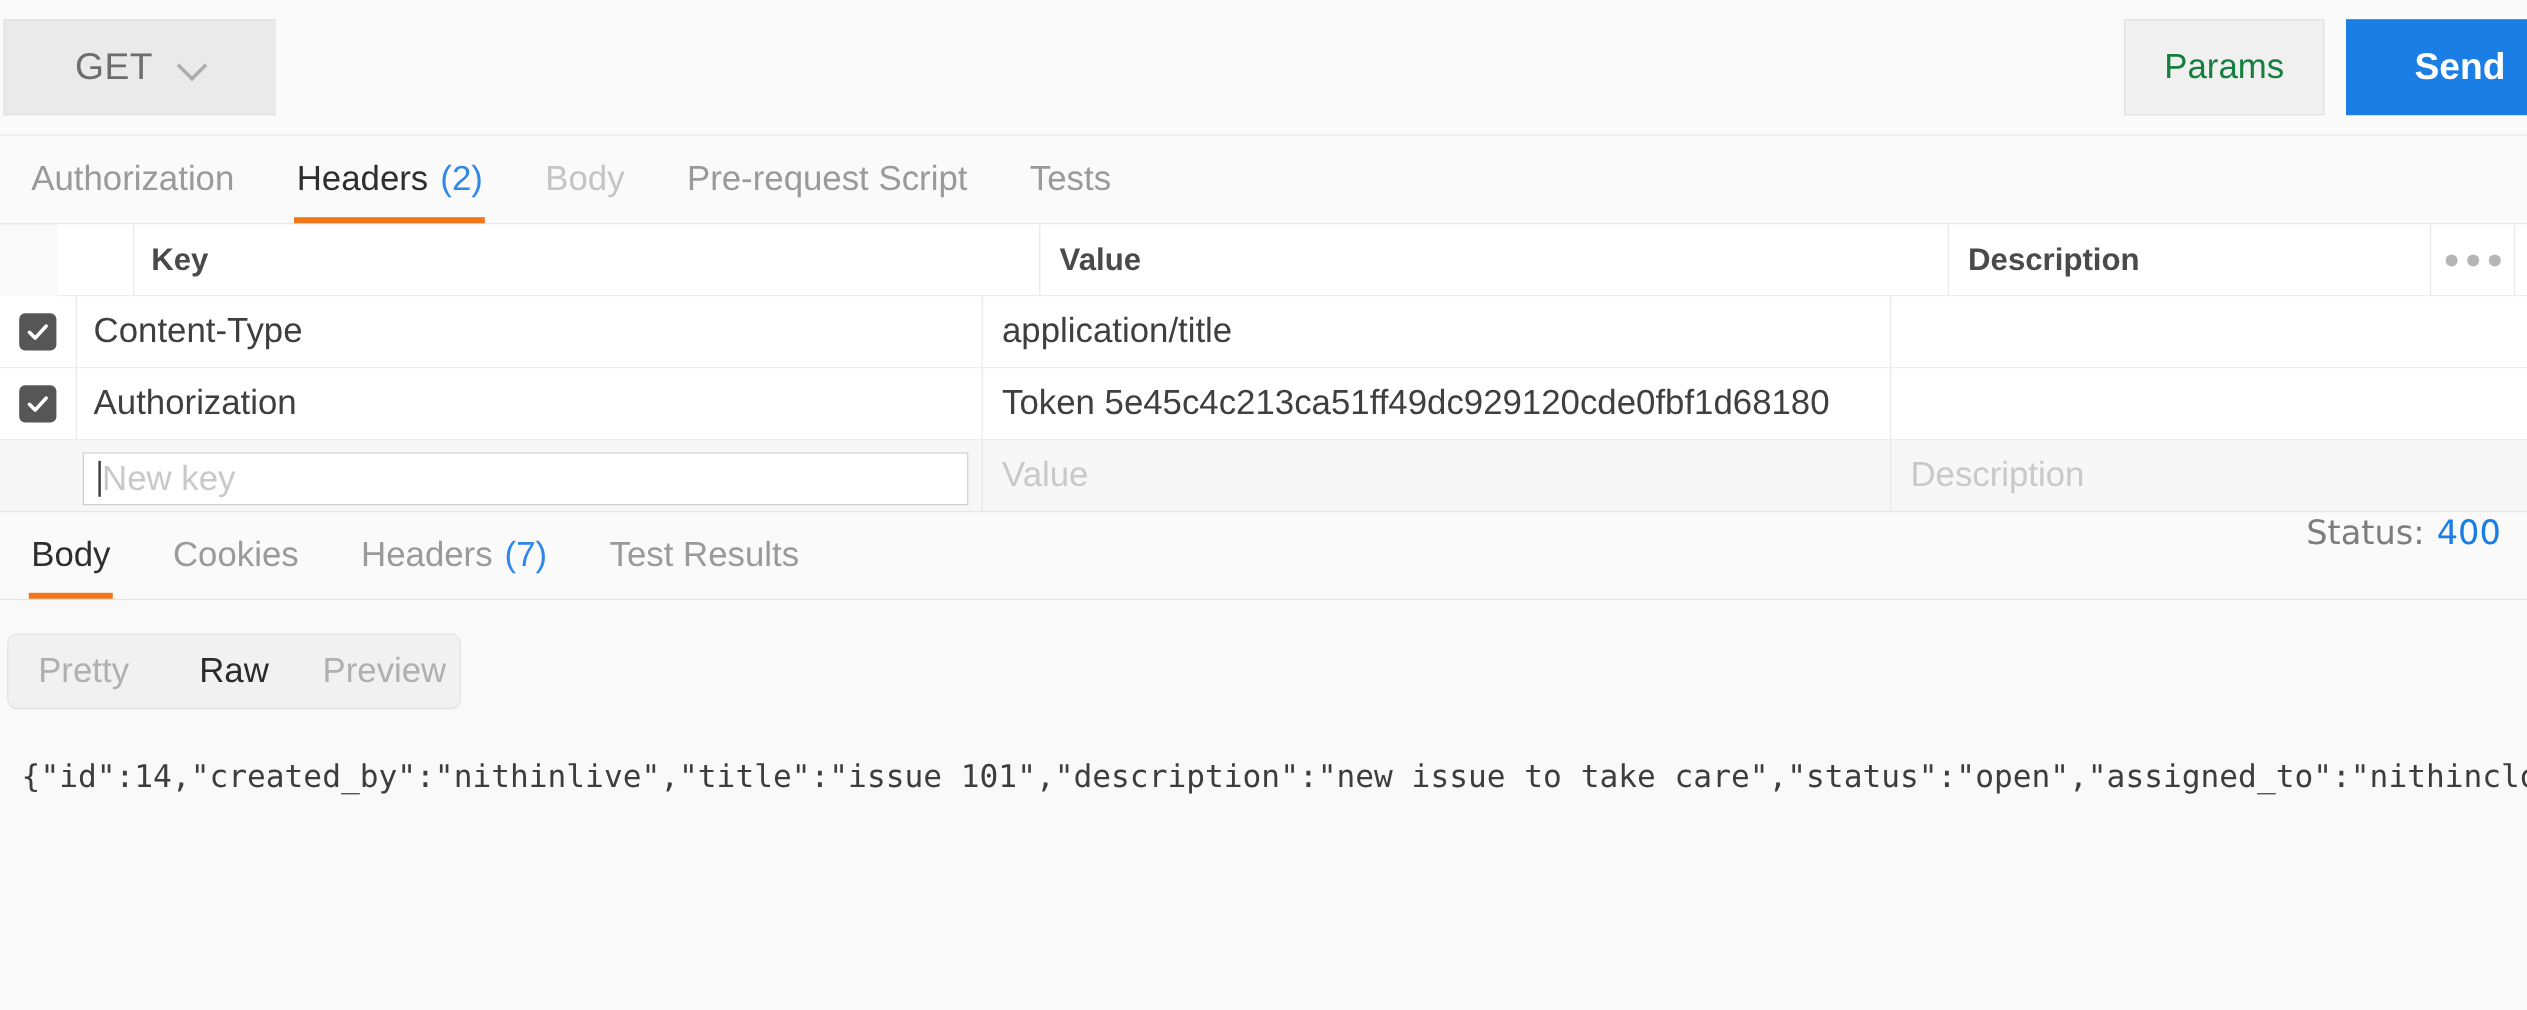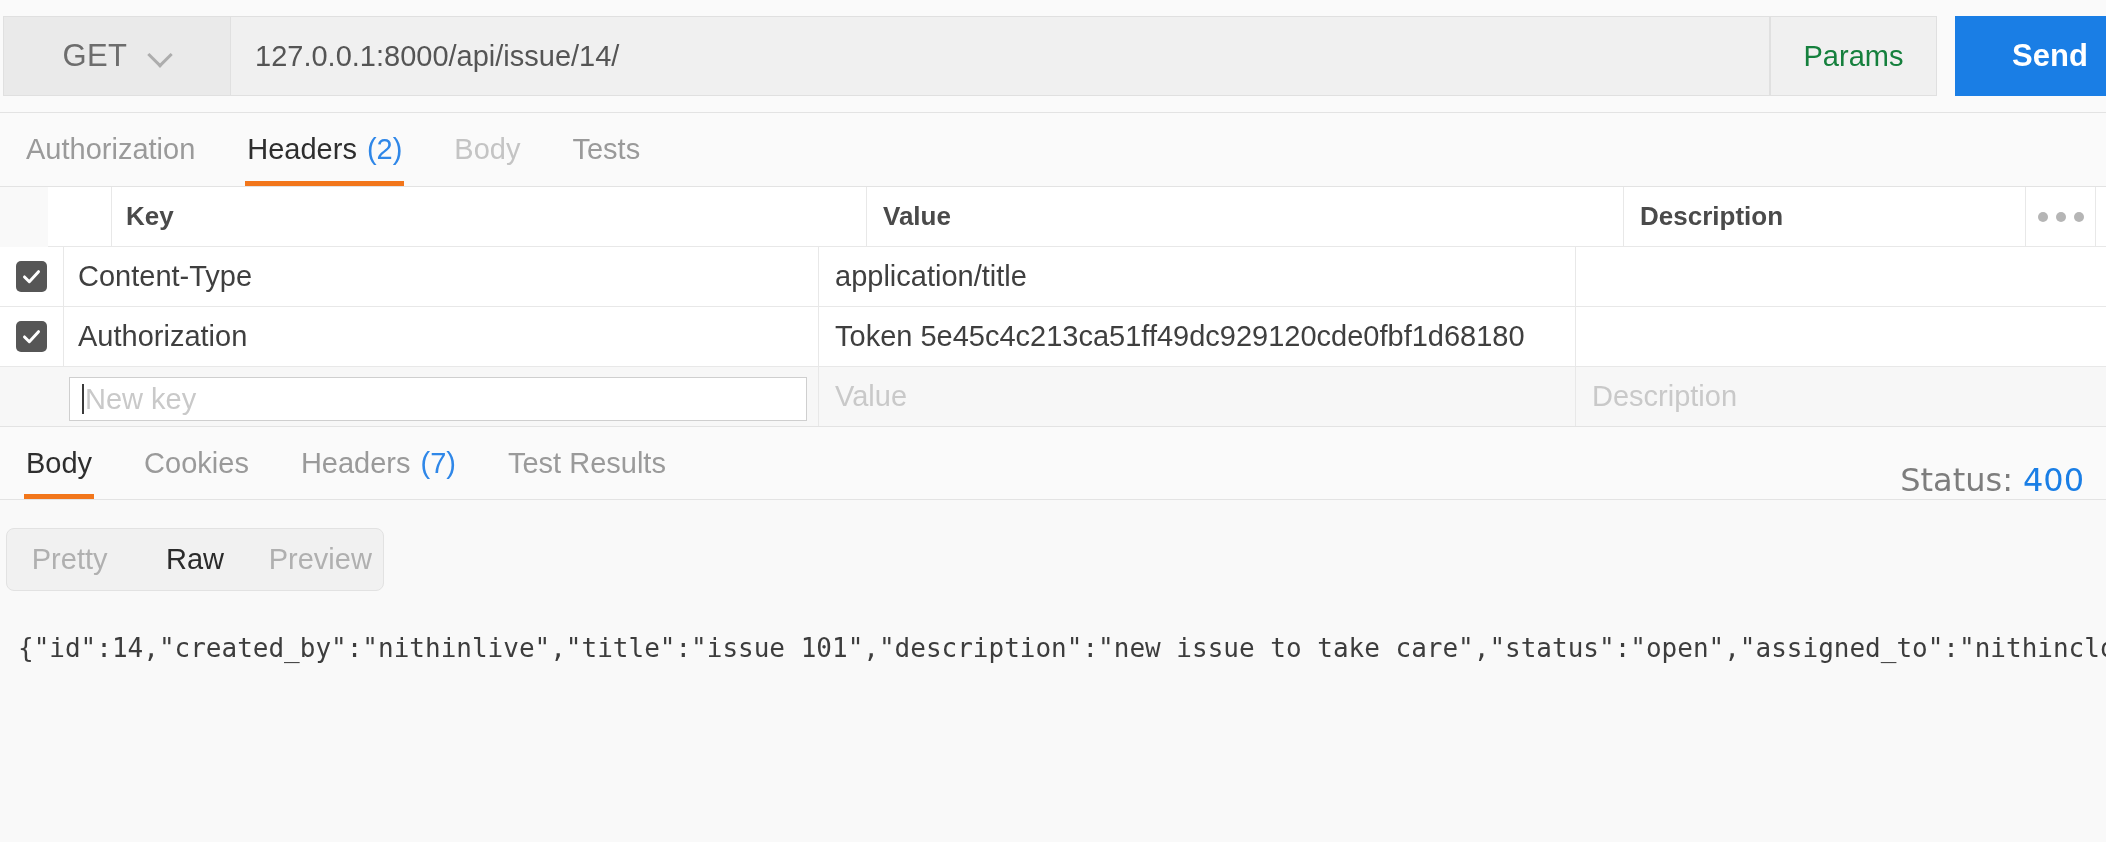--- a/index.html
+++ b/index.html
@@ -118,21 +118,21 @@
   }
 
   
   .resp-tabs {
     position: absolute; left: 0; top: 427px; width: 2106px; height: 73px;
     background: #fafafa; border-bottom: 1px solid #e3e3e3;
     display: flex; align-items: stretch;
   }
   .stat {
     position: absolute; right: 22px; top: 0; height: 100%;
-    display: flex; align-items: flex-end; font-size: 32px; color: #7d7d7d;
+    display: flex; align-items: flex-start; font-size: 28px; color: #7d7d7d;
     font-family: "DejaVu Sans", sans-serif;
   }
   .stat b { color: #1a7ee5; font-weight: normal; margin-left: 10px; }
 
   
   .fmt {
     position: absolute; left: 6px; top: 528px; width: 378px; height: 63px;
     background: #f1f1f1; border: 1px solid #e2e2e2; border-radius: 8px;
     display: flex; align-items: center;
   }
@@ -155,35 +155,37 @@
 </head>
 <body>
 
 <div class="app">
 
   <div class="urlbar">
     <div class="method-select">
       <span class="method-label">GET</span>
       <span class="chev"></span>
     </div>
-    <div class="url-field">127.0.0.1:8000/api/issue/14/</div>
     <div class="params-btn">Params</div>
     <div class="send-btn">Send</div>
   </div>
 
   <div class="req-tabs">
     <div class="rtab">
       <span>Authorization</span>
     </div>
     <div class="rtab active">
       <span>Headers</span>
       <span class="cnt">(2)</span>
     </div>
     <div class="rtab dim">
       <span>Body</span>
+    </div>
+    <div class="rtab">
+      <span>Pre-request Script</span>
     </div>
     <div class="rtab">
       <span>Tests</span>
     </div>
   </div>
 
   <div class="htable">
 
     <div class="hrow hdr">
       <div class="cb-cell"></div>

